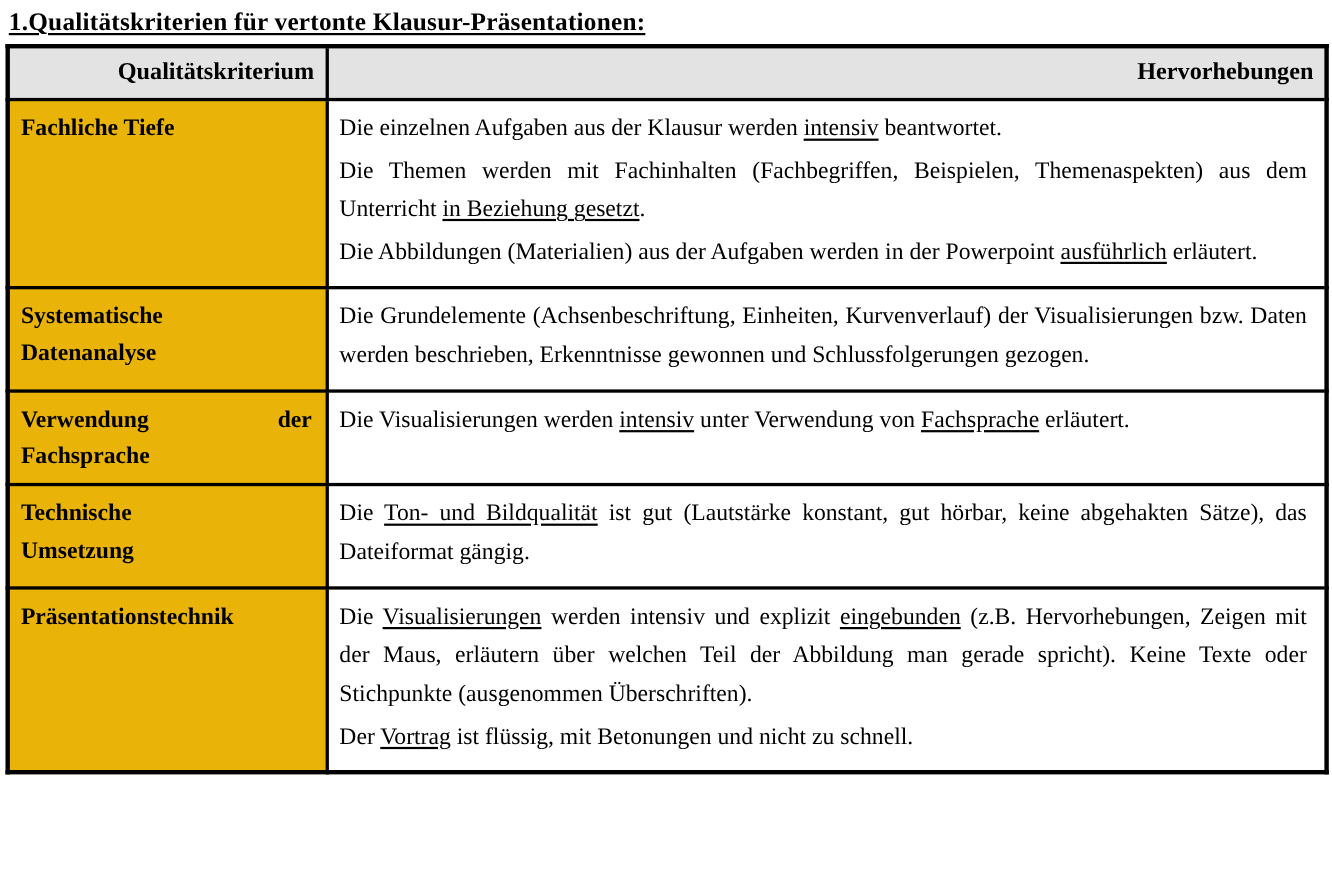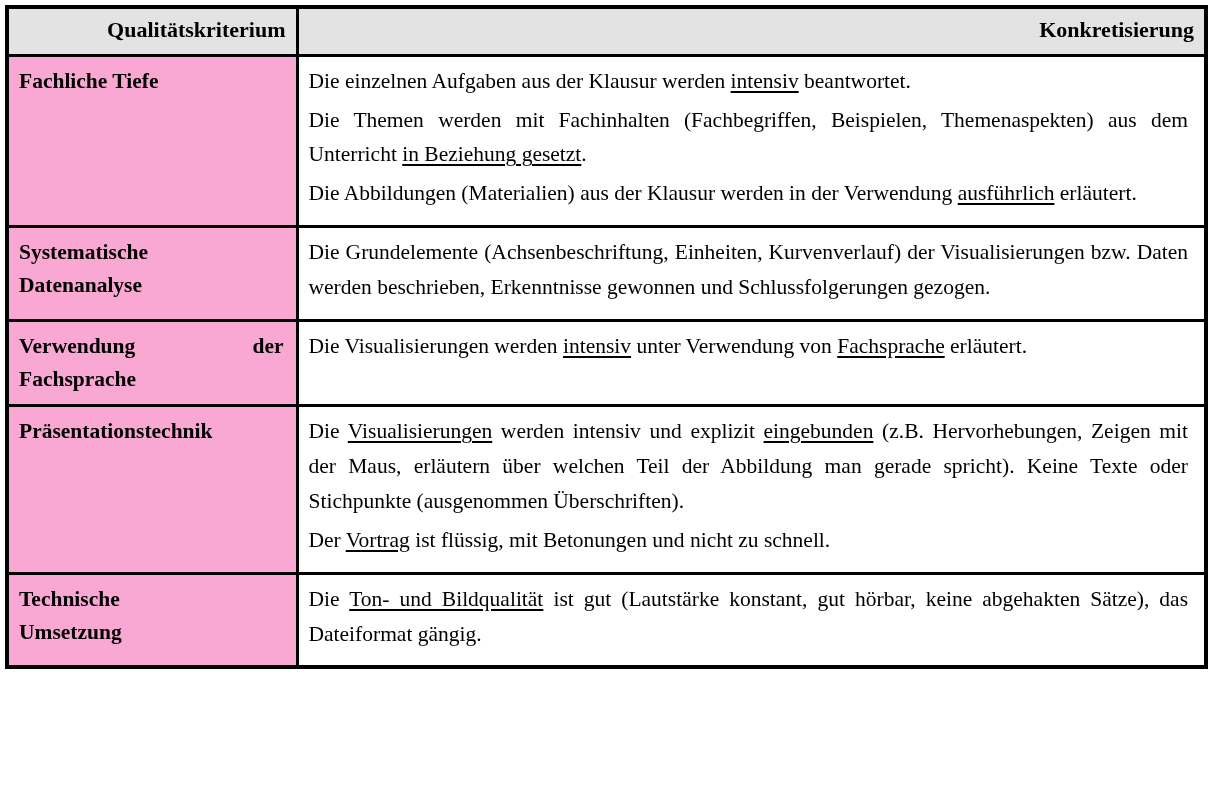--- a/index.html
+++ b/index.html
@@ -40,21 +40,21 @@
   .col-detail { width: 909px; }
   thead th {
     background: #e3e3e3;
     text-align: right;
     font-size: 22px;
     font-weight: bold;
     padding: 6px 10px 8px 10px;
     line-height: 1.4;
   }
   tbody th.criterion-cell {
-    background: #f9a8d4;
+    background: #eab308;
     text-align: left;
     font-size: 21.5px;
     font-weight: bold;
     padding: 8px 12px 8px 10px;
     line-height: 1.55;
   }
   tbody td.detail-cell {
     background: #ffffff;
     font-size: 21.5px;
     padding: 7px 12px 14px 10px;
@@ -69,41 +69,42 @@
   .crit-line { display: block; }
   .crit-line.spread {
     display: flex;
     justify-content: space-between;
   }
 </style>
 </head>
 <body>
 
 <div class="page">
+  <div class="doc-title">1.Qualitätskriterien für vertonte Klausur-Präsentationen:</div>
 
   <table class="criteria-table">
     <colgroup>
       <col class="col-criterion">
       <col class="col-detail">
     </colgroup>
     <thead>
       <tr>
         <th>Qualitätskriterium</th>
-        <th>Konkretisierung</th>
+        <th>Hervorhebungen</th>
       </tr>
     </thead>
     <tbody>
         <tr>
           <th class="criterion-cell">
             <span class="crit-line">Fachliche Tiefe</span>
           </th>
           <td class="detail-cell">
             <p><span>Die einzelnen Aufgaben aus der Klausur werden </span><span class="u">intensiv</span><span> beantwortet.</span></p>
             <p><span>Die Themen werden mit Fachinhalten (Fachbegriffen, Beispielen, Themenaspekten) aus dem Unterricht </span><span class="u">in Beziehung gesetzt</span><span>.</span></p>
-            <p><span>Die Abbildungen (Materialien) aus der Klausur werden in der Verwendung </span><span class="u">ausführlich</span><span> erläutert.</span></p>
+            <p><span>Die Abbildungen (Materialien) aus der Aufgaben werden in der Powerpoint </span><span class="u">ausführlich</span><span> erläutert.</span></p>
           </td>
         </tr>
         <tr>
           <th class="criterion-cell">
             <span class="crit-line">Systematische</span>
             <span class="crit-line">Datenanalyse</span>
           </th>
           <td class="detail-cell">
             <p><span>Die Grundelemente (Achsenbeschriftung, Einheiten, Kurvenverlauf) der Visualisierungen bzw. Daten werden beschrieben, Erkenntnisse gewonnen und Schlussfolgerungen gezogen.</span></p>
           </td>
@@ -115,31 +116,31 @@
               <span>der</span>
             </span>
             <span class="crit-line">Fachsprache</span>
           </th>
           <td class="detail-cell">
             <p><span>Die Visualisierungen werden </span><span class="u">intensiv</span><span> unter Verwendung von </span><span class="u">Fachsprache</span><span> erläutert.</span></p>
           </td>
         </tr>
         <tr>
           <th class="criterion-cell">
+            <span class="crit-line">Technische</span>
+            <span class="crit-line">Umsetzung</span>
+          </th>
+          <td class="detail-cell">
+            <p><span>Die </span><span class="u">Ton- und Bildqualität</span><span> ist gut (Lautstärke konstant, gut hörbar, keine abgehakten Sätze), das Dateiformat gängig.</span></p>
+          </td>
+        </tr>
+        <tr>
+          <th class="criterion-cell">
             <span class="crit-line">Präsentationstechnik</span>
           </th>
           <td class="detail-cell">
             <p><span>Die </span><span class="u">Visualisierungen</span><span> werden intensiv und explizit </span><span class="u">eingebunden</span><span> (z.B. Hervorhebungen, Zeigen mit der Maus, erläutern über welchen Teil der Abbildung man gerade spricht). Keine Texte oder Stichpunkte (ausgenommen Überschriften).</span></p>
             <p><span>Der </span><span class="u">Vortrag</span><span> ist flüssig, mit Betonungen und nicht zu schnell.</span></p>
           </td>
         </tr>
-        <tr>
-          <th class="criterion-cell">
-            <span class="crit-line">Technische</span>
-            <span class="crit-line">Umsetzung</span>
-          </th>
-          <td class="detail-cell">
-            <p><span>Die </span><span class="u">Ton- und Bildqualität</span><span> ist gut (Lautstärke konstant, gut hörbar, keine abgehakten Sätze), das Dateiformat gängig.</span></p>
-          </td>
-        </tr>
       </tbody>
   </table>
 </div>
 
 </body></html>

